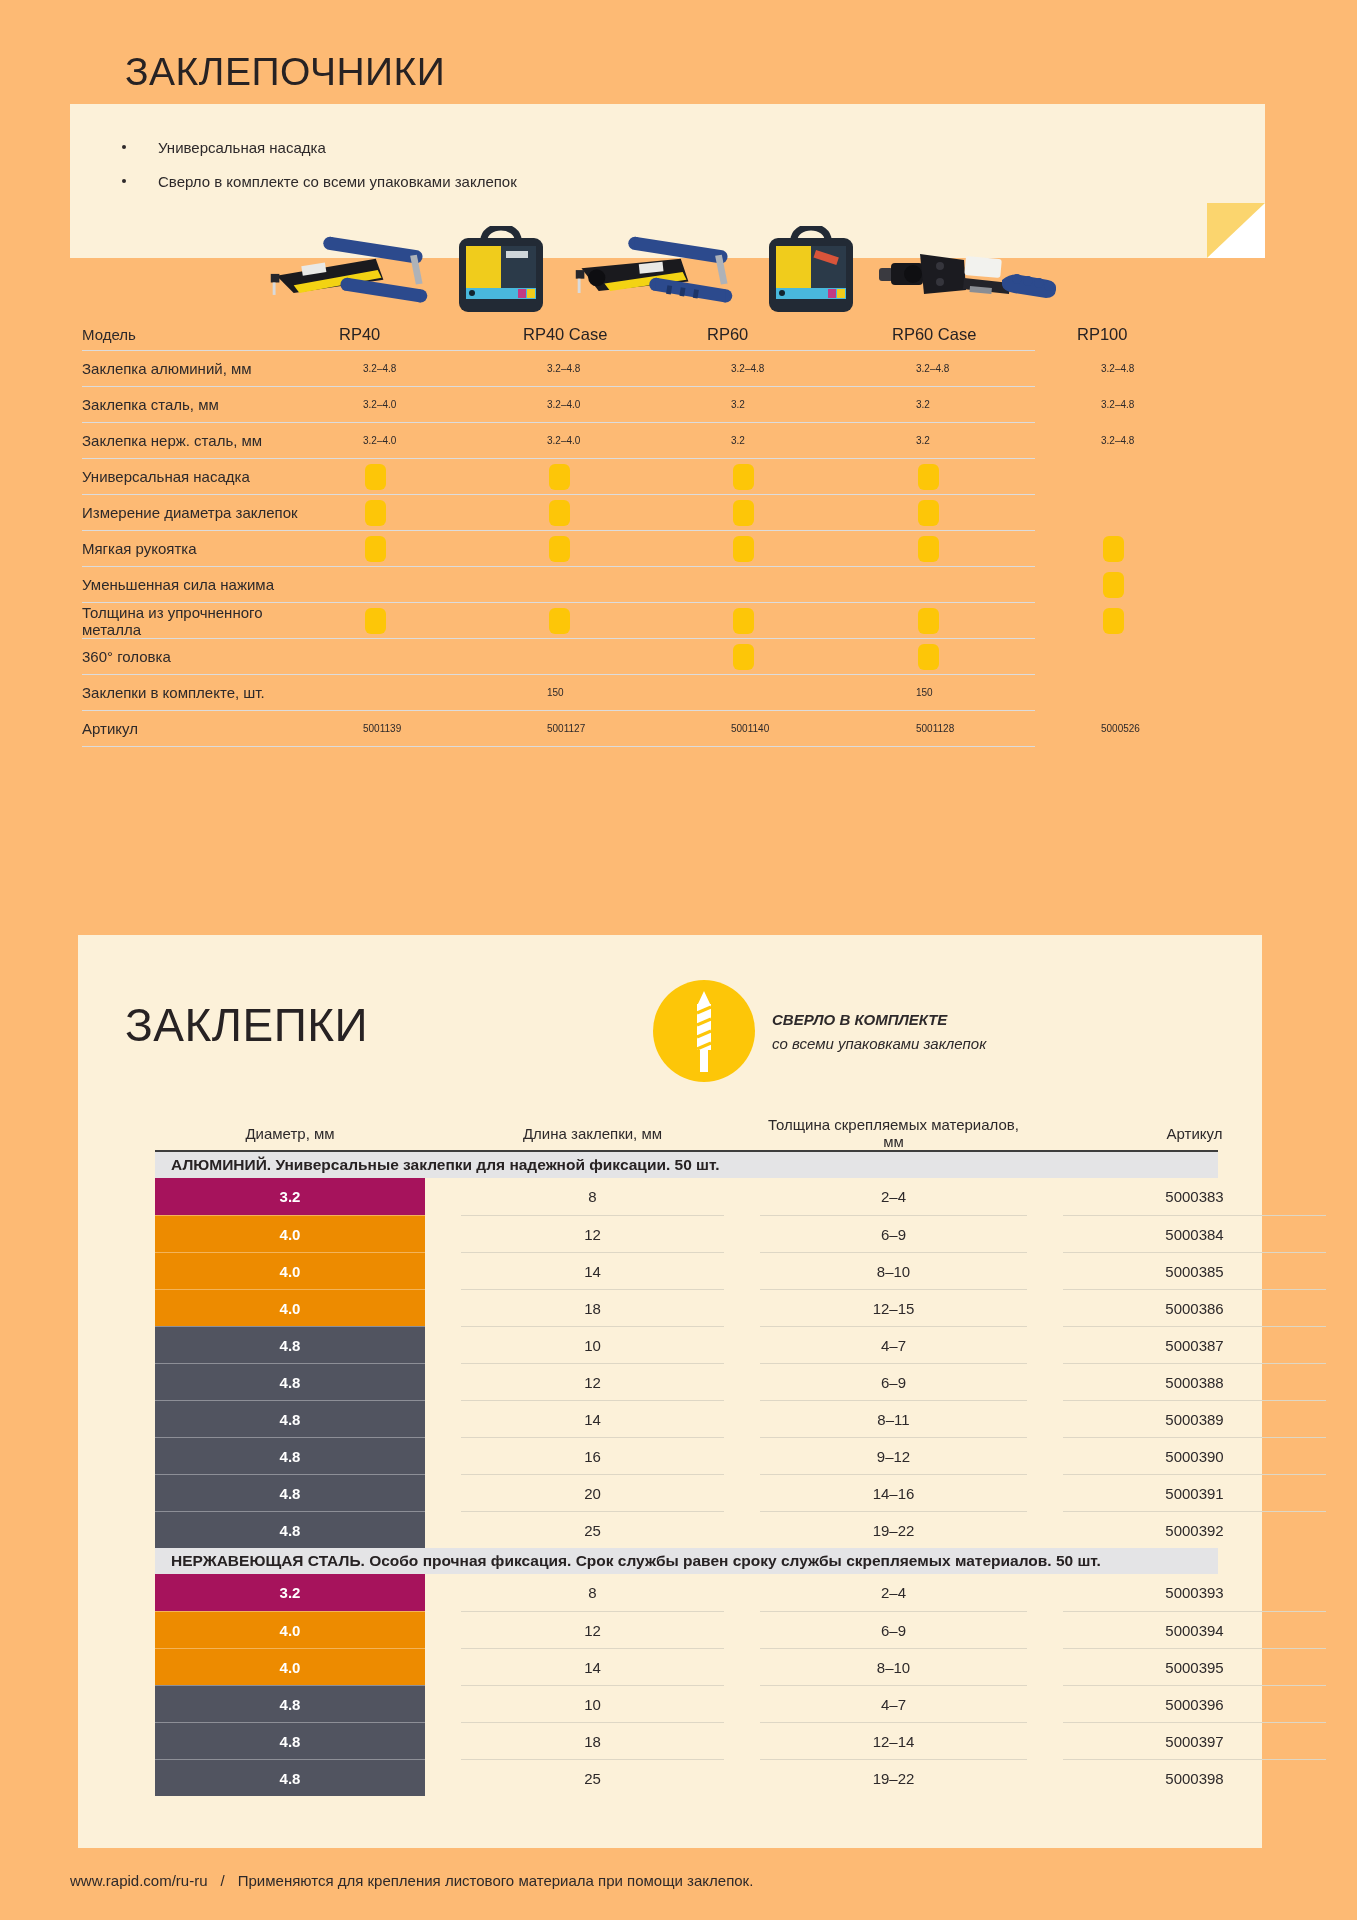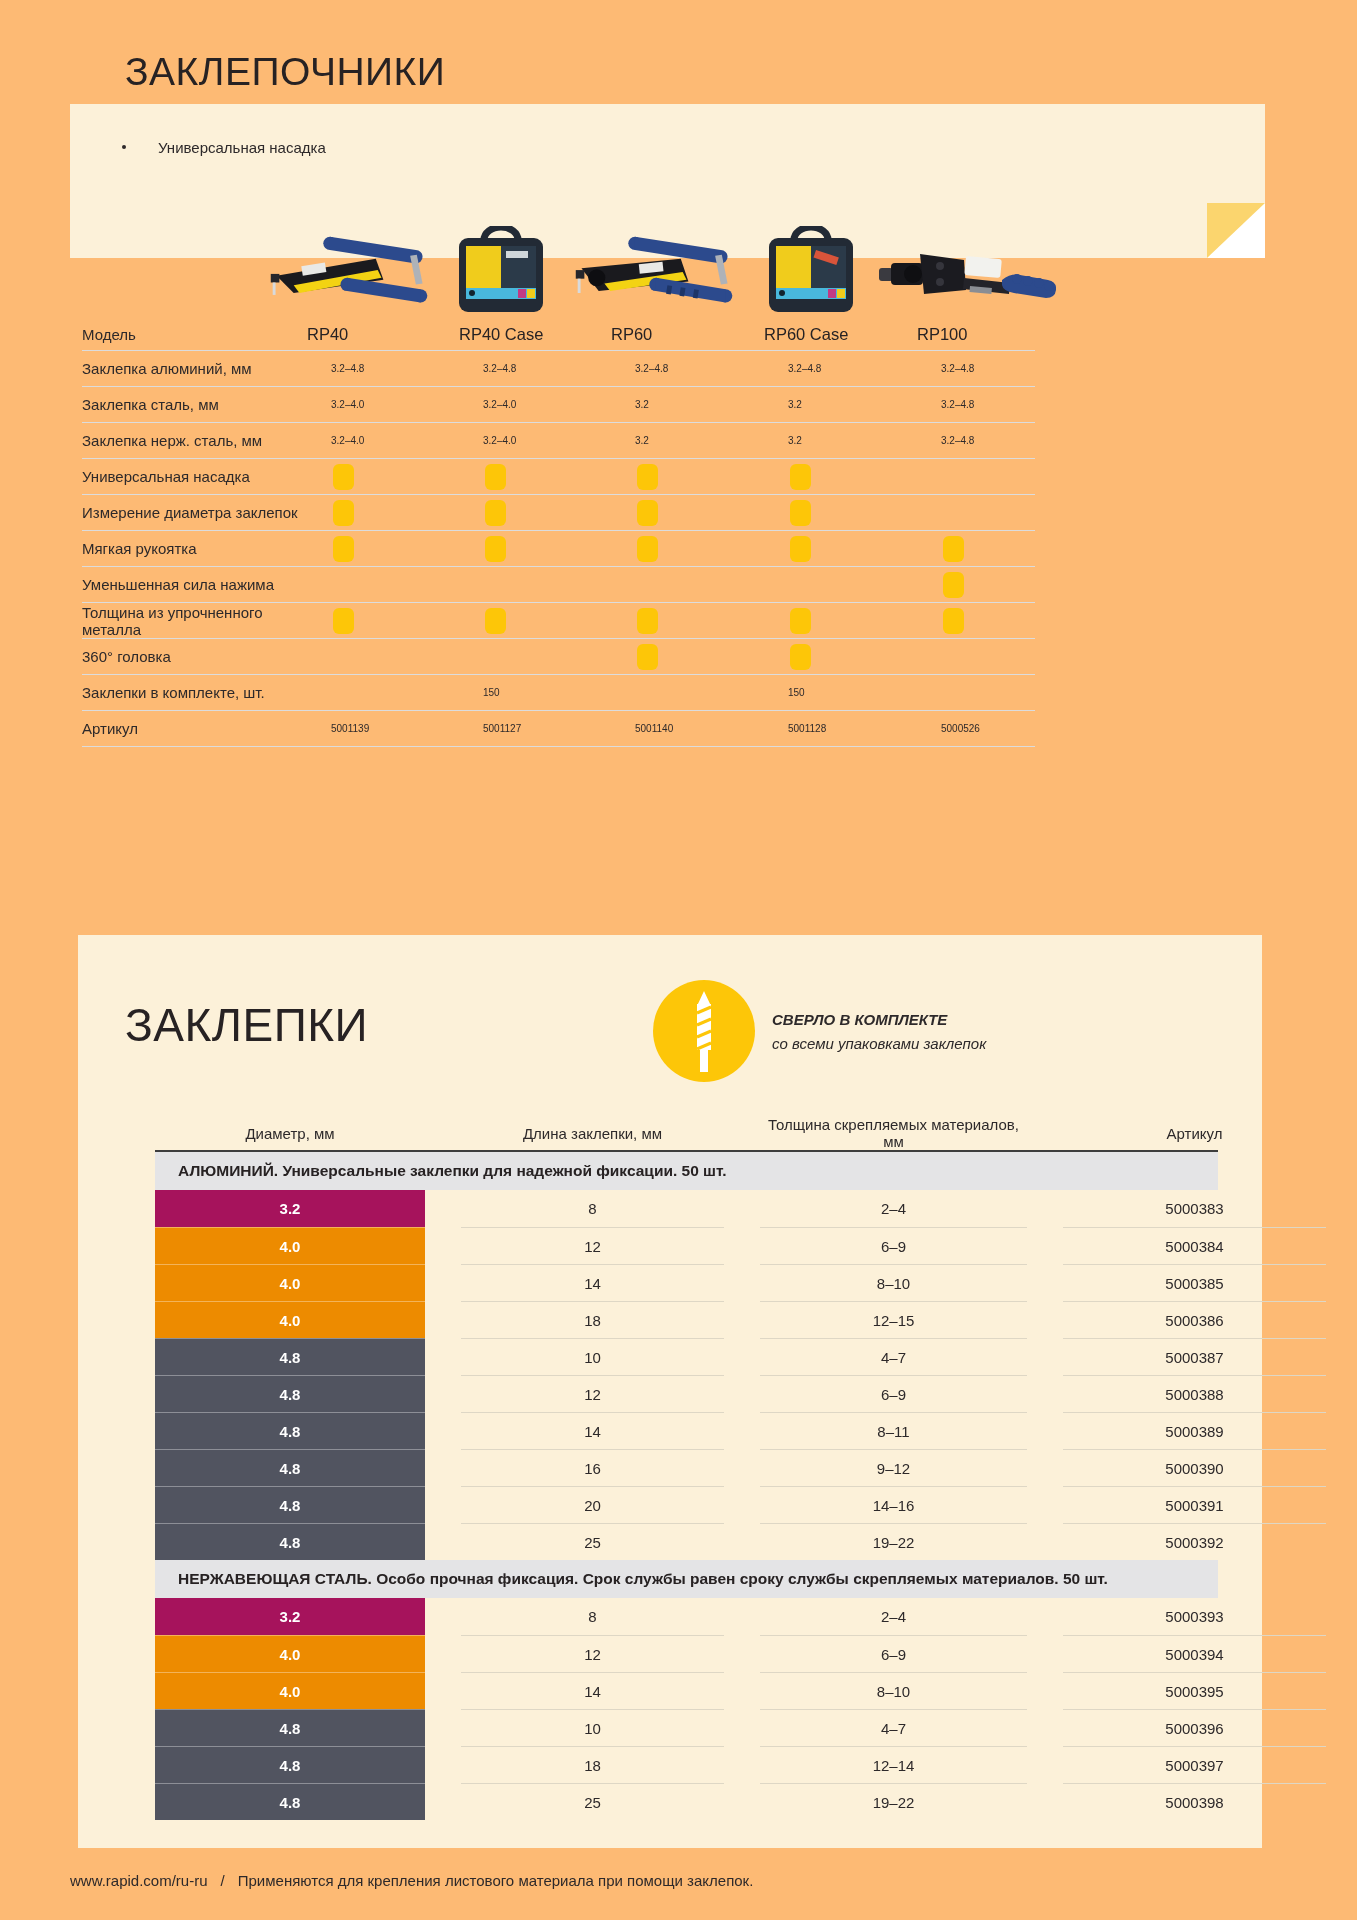--- a/index.html
+++ b/index.html
@@ -15,39 +15,39 @@
   .corner-fold{position:absolute;left:0;top:0;width:100%;height:100%;background:var(--fold);
                clip-path:polygon(0 0,100% 0,0 100%);}
   #bullets{position:absolute;left:122px;top:130px;}
   .bullet-line{display:flex;align-items:center;height:34px;font-size:15px;}
   .bullet-dot{width:4px;height:4px;border-radius:50%;background:#2d292a;margin-right:32px;flex:none;}
 
   #images-row{position:absolute;left:0;top:224px;width:1357px;height:92px;}
   .prod{position:absolute;bottom:2px;display:flex;justify-content:center;align-items:flex-end;}
 
   #riveter-table{position:absolute;left:82px;top:318px;width:953px;border-bottom:1px solid #dcdcdc;}
-  .rt-grid{display:grid;grid-template-columns:225px 152px 152px 153px 153px 118px;align-items:center;}
+  .rt-grid{display:grid;grid-template-columns:225px 152px 152px 153px 153px 118px;align-items:center;gap:32px;}
   .rt-head{height:32px;}
   .rt-model{font-size:16.5px;color:#272223;}
   .rt-row{height:35px;border-top:1px solid #dcdcdc;}
   .rt-label{font-size:15px;}
   .rt-cell{font-size:10px;display:flex;align-items:center;margin-left:24px;}
   .checkbox{width:21px;height:26px;border-radius:6px;background:var(--yellow);margin-left:2px;}
 
   #panel2{position:absolute;left:78px;top:935px;width:1184px;height:913px;background:var(--cream);}
   #drill-circle{position:absolute;left:653px;top:980px;width:102px;height:102px;border-radius:50%;
                 background:var(--yellow);display:flex;align-items:center;justify-content:center;}
   #drill-text{position:absolute;left:772px;top:1008px;font-size:15px;line-height:24px;font-style:italic;}
   #drill-text .b{font-weight:700;}
 
   #rivets-table{position:absolute;left:155px;top:1116px;width:1063px;}
   .rv-grid{display:grid;grid-template-columns:270px 263px 267px 263px;gap:36px;}
   .rv-headrow{height:34px;align-items:center;border-bottom:2px solid #3d3d3d;}
   .rv-h{font-size:15px;text-align:center;}
-  .section-bar{height:38px;background:var(--bar);display:flex;align-items:center;padding-left:23px;
+  .section-bar{height:26px;background:var(--bar);display:flex;align-items:center;padding-left:16px;
                box-sizing:border-box;font-size:15.5px;font-weight:600;color:#272223;}
   .rv-row{height:37px;}
   .rv-cell{height:100%;display:flex;align-items:center;justify-content:center;font-size:15px;box-sizing:border-box;}
   .rv-diam{color:#ffffff;font-weight:700;}
   .rv-row.sep .rv-data{border-top:1px solid #ded7c5;}
   .rv-row.sep .rv-diam{border-top:1px solid rgba(255,255,255,.35);}
 
   #footer{position:absolute;left:70px;top:1872px;font-size:15px;display:flex;gap:13px;color:#2d292a;}
   #footer .url{color:#2d292a;text-decoration:none;}
 </style>
@@ -61,20 +61,24 @@
   <div id="panel1">
     <div class="corner-mask">
       <div class="corner-fold"></div>
     </div>
   </div>
 
   <div id="bullets">
     <div class="bullet-line">
       <span class="bullet-dot"></span>
       <span>Универсальная насадка</span>
+    </div>
+    <div class="bullet-line">
+      <span class="bullet-dot"></span>
+      <span>Сверло в комплекте со всеми упаковками заклепок</span>
     </div>
   </div>
 
   <div id="images-row">
     <div class="prod" style="left:267px;width:166px;">
       <svg width="160" height="84" viewBox="0 0 166 88">
         <circle cx="62" cy="14" r="7" fill="#2c4a8d"></circle>
           <circle cx="152" cy="28" r="7" fill="#2c4a8d"></circle>
         <polygon points="62,7 152,21 152,35 62,21" fill="#2c4a8d"></polygon>
         <polygon points="146,27 153,26 159,56 152,57" fill="#aeb2b8"></polygon>

